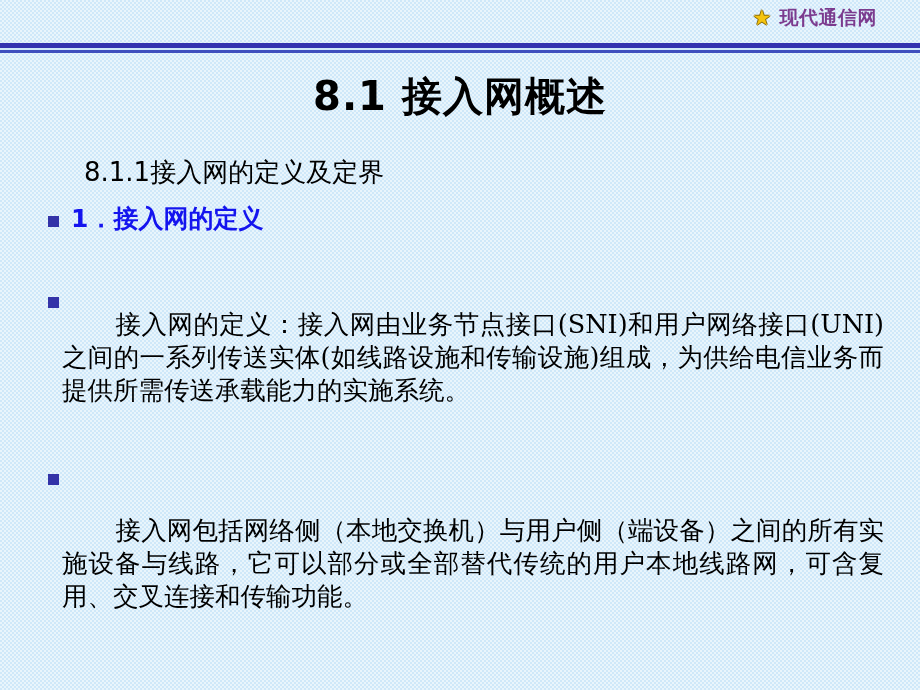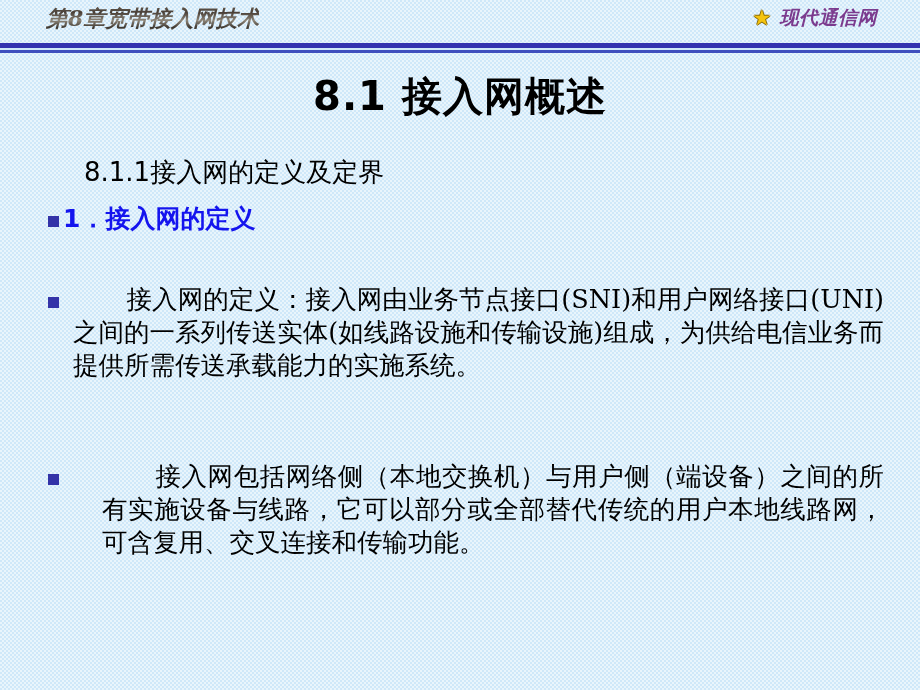--- a/index.html
+++ b/index.html
@@ -72,21 +72,20 @@
     line-height: 20px;
     font-size: 21px;
     color: #f5c40f;
     text-shadow:
       -1px 0 #8a6d0a, 1px 0 #8a6d0a,
       0 -1px #8a6d0a, 0 1px #8a6d0a;
   }
   .brand-text {
     font-family: "DejaVu Serif", "Liberation Serif", serif;
     font-size: 19px;
-    font-style: italic;
     font-weight: bold;
     color: #7b3b8e;
     letter-spacing: 0.5px;
   }
 
   
   .rule-top {
     position: absolute;
     left: 0;
     top: 43px;
@@ -164,34 +163,35 @@
   .num-heading {
     left: 48px;
     top: 50px;
     width: 760px;
   }
   .num-heading .sq-bullet {
     margin-top: 11px;
     margin-left: 0px;
   }
   .num-heading .num-text {
-    margin-left: 4px;
+    margin-left: 12px;
     font-family: "DejaVu Sans", "Liberation Sans", sans-serif;
     font-size: 25px;
     font-weight: bold;
     color: #1414ee;
     white-space: nowrap;
     line-height: 1.15;
   }
 
   
   .para-block {
     position: absolute;
     left: 48px;
     width: 836px;
+    flex-direction: column;
   }
   .para-block .sq-bullet {
     margin-top: 14px;
   }
   .para-text {
     margin-left: 14px;
     font-family: "DejaVu Serif", "Liberation Serif", serif;
     font-size: 25.5px;
     line-height: 1.30;
     color: #000000;
@@ -203,21 +203,20 @@
 
   #para-1 { top: 128px; }
   #para-2 { top: 305px; gap: 29px; }
 </style>
 </head>
 <body>
 
 <div class="slide">
 
   <div class="header">
-    <div class="chapter-title">第8章宽带接入网技术</div>
 
     <div class="brand">
       <span class="brand-star">★</span>
       <span class="brand-text">现代通信网</span>
     </div>
   </div>
 
   <div class="rule-top"></div>
   <div class="rule-gap"></div>
   <div class="rule-bottom"></div>

